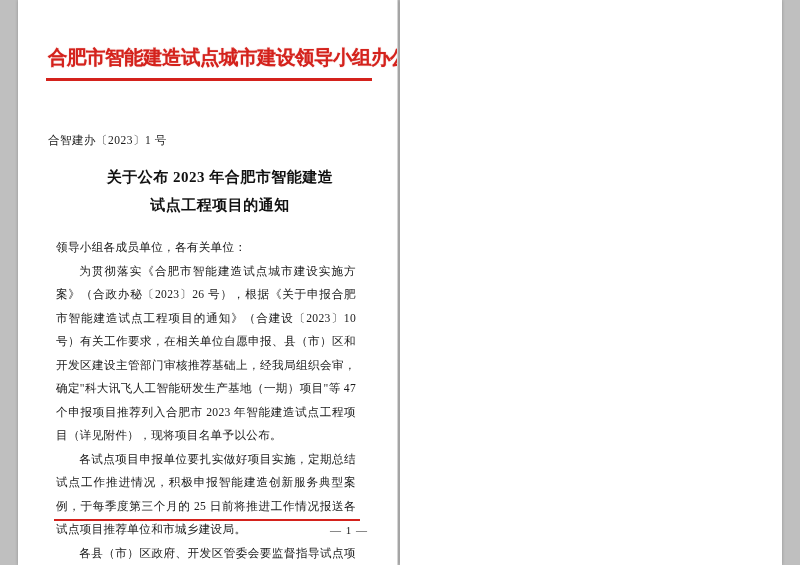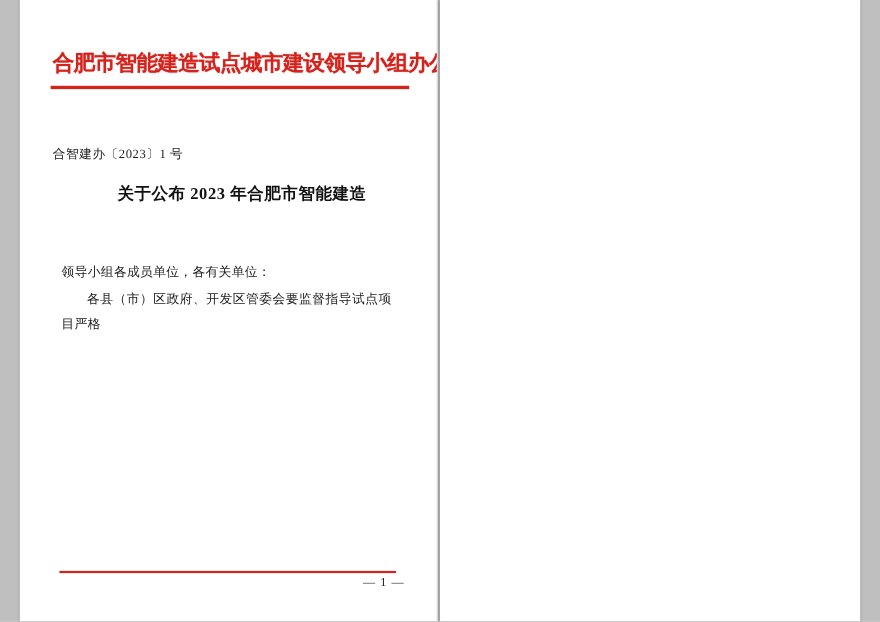--- a/index.html
+++ b/index.html
@@ -122,24 +122,27 @@
   <div class="page" id="page-left">
 
     <div class="red-header">合肥市智能建造试点城市建设领导小组办公室</div>
 
     <div class="red-rule"></div>
 
     <div class="doc-number">合智建办〔2023〕1 号</div>
 
     <div class="doc-title">
       <div>关于公布 2023 年合肥市智能建造</div>
+      <div>试点工程项目的通知</div>
     </div>
 
     <div class="body-block">
       <p>领导小组各成员单位，各有关单位：</p>
+      <p class="indent2">为贯彻落实《合肥市智能建造试点城市建设实施方案》（合政办秘〔2023〕26 号），根据《关于申报合肥市智能建造试点工程项目的通知》（合建设〔2023〕10 号）有关工作要求，在相关单位自愿申报、县（市）区和开发区建设主管部门审核推荐基础上，经我局组织会审，确定"科大讯飞人工智能研发生产基地（一期）项目"等 47 个申报项目推荐列入合肥市 2023 年智能建造试点工程项目（详见附件），现将项目名单予以公布。</p>
+      <p class="indent2">各试点项目申报单位要扎实做好项目实施，定期总结试点工作推进情况，积极申报智能建造创新服务典型案例，于每季度第三个月的 25 日前将推进工作情况报送各试点项目推荐单位和市城乡建设局。</p>
       <p class="indent2">各县（市）区政府、开发区管委会要监督指导试点项目严格</p>
     </div>
 
     <div class="footer-rule" id="footer-rule-left"></div>
     <div class="page-num" id="page-num-left">— 1 —</div>
   </div>
 
   <div class="page" id="page-right">
 
     

